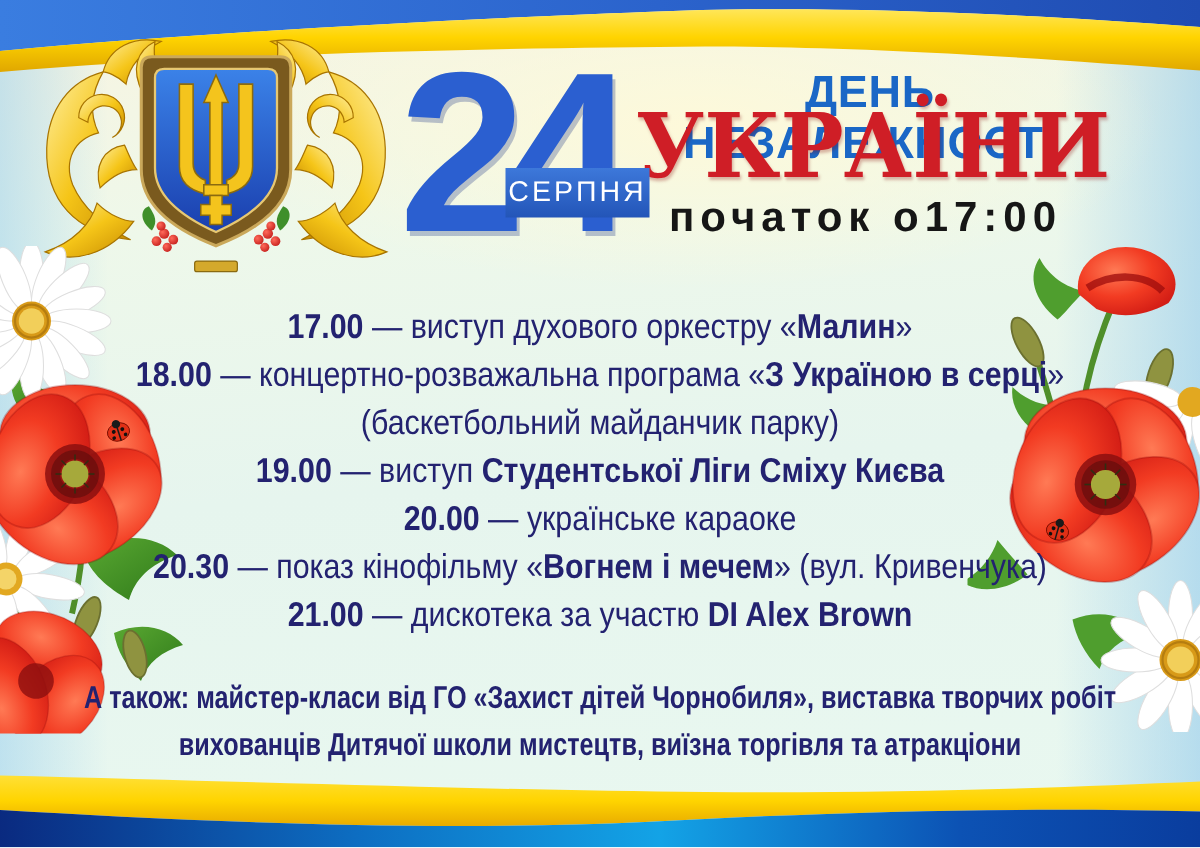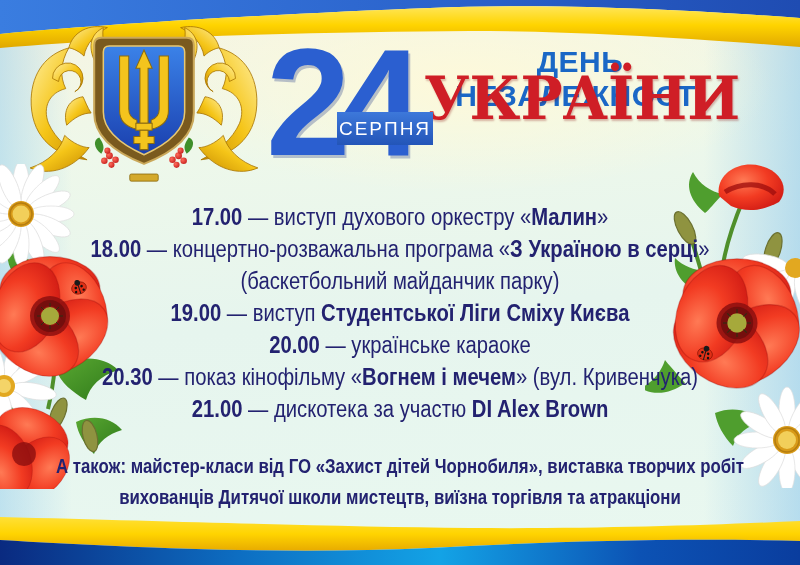--- a/index.html
+++ b/index.html
@@ -350,20 +350,21 @@
         <circle r="12" fill="none" stroke="#b57d10" stroke-width="1.5"></circle>
     </g>
   </svg>
 
   <div class="day">24</div>
   <div class="month-box">
     <span>СЕРПНЯ</span>
   </div>
   <div class="title-top">ДЕНЬ НЕЗАЛЕЖНОСТІ</div>
   <div class="title-main">УКРАЇНИ</div>
+  <div class="start">початок о17:00</div>
 
   <div class="schedule">
       <div class="sched-line"><span class="b">17.00</span><span> — виступ духового оркестру «</span><span class="b">Малин</span><span>»</span></div>
       <div class="sched-line"><span class="b">18.00</span><span> — концертно-розважальна програма «</span><span class="b">З Україною в серці</span><span>»</span></div>
       <div class="sched-line"><span>(баскетбольний майданчик парку)</span></div>
       <div class="sched-line"><span class="b">19.00</span><span> — виступ </span><span class="b">Студентської Ліги Сміху Києва</span></div>
       <div class="sched-line"><span class="b">20.00</span><span> — українське караоке</span></div>
       <div class="sched-line"><span class="b">20.30</span><span> — показ кінофільму «</span><span class="b">Вогнем і мечем</span><span>» (вул. Кривенчука)</span></div>
       <div class="sched-line"><span class="b">21.00</span><span> — дискотека за участю </span><span class="b">DI Alex Brown</span></div>
     </div>

